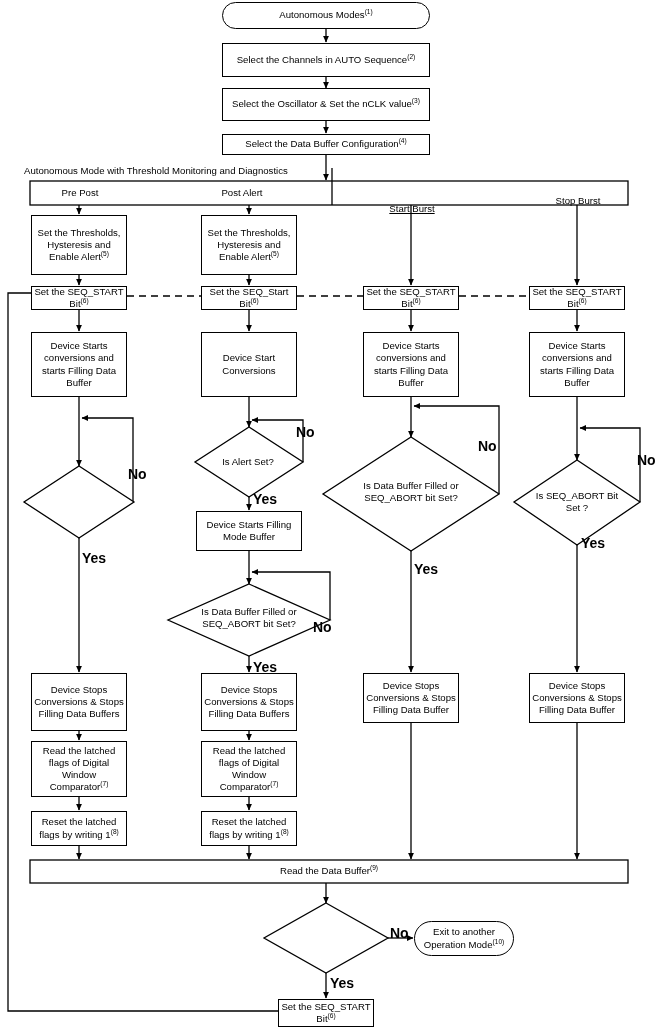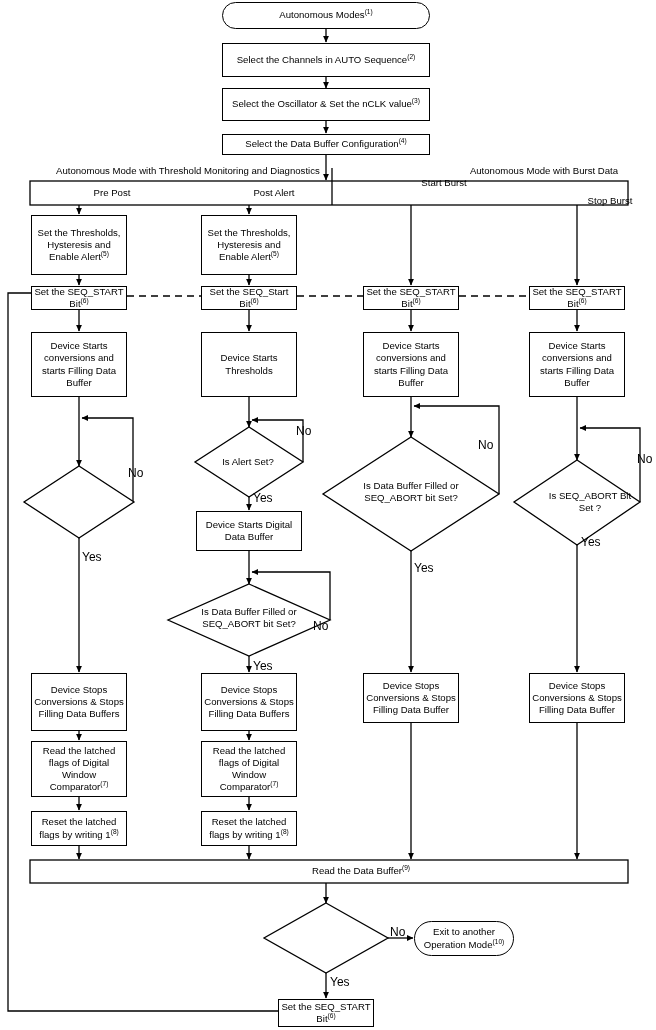--- a/index.html
+++ b/index.html
@@ -3,25 +3,25 @@
 <meta charset="utf-8">
 <style>
   html,body{margin:0;padding:0;background:#ffffff;}
   #root{position:relative;width:656px;height:1030px;overflow:hidden;
         font-family:"Liberation Sans",sans-serif;background:#fff;}
   svg{position:absolute;left:0;top:0;}
   .nd{position:absolute;box-sizing:border-box;display:flex;align-items:center;
       justify-content:center;text-align:center;color:#000;font-size:9.6px;line-height:12.2px;}
   .box{border:1px solid #000;background:#fff;}
   .term{border:1px solid #000;background:#fff;border-radius:999px;}
-  .lbl{background:transparent;margin-left:32px;}
+  .lbl{background:transparent;}
   .hdrtxt{font-size:9.6px;}
   .diamondtxt{background:transparent;pointer-events:none;}
   sup{font-size:6.6px;vertical-align:super;line-height:0;}
-  .edgelbl{position:absolute;font-size:12px;color:#000;}
+  .edgelbl{position:absolute;font-size:14px;color:#000;font-weight:bold;}
 </style>
 </head>
 <body>
 
 <div id="root">
 
   <svg width="656" height="1030">
     <defs>
       <marker id="ah" markerWidth="8" markerHeight="8" refX="6.2" refY="3" orient="auto" markerUnits="userSpaceOnUse">
         <path d="M0,0 L6.6,3 L0,6 z" fill="#000"></path>
@@ -116,31 +116,28 @@
     <span>Select the Oscillator &amp; Set the nCLK value<sup>(3)</sup></span>
   </div>
 
   <div class="nd box" style="left:222px;top:134px;width:208px;height:21px;">
     <span>Select the Data Buffer Configuration<sup>(4)</sup></span>
   </div>
 
   <div class="nd lbl hdrtxt" style="left:24px;top:164px;width:300px;height:14px;justify-content:flex-start;">
     <span>Autonomous Mode with Threshold Monitoring and Diagnostics</span>
   </div>
-  <div class="nd lbl hdrtxt" style="left:396px;top:164px;width:232px;height:14px;">
-    <span>Autonomous Mode with Burst Data</span>
-  </div>
 
   <div class="nd lbl" style="left:30px;top:183px;width:100px;height:20px;">
     <span>Pre Post</span>
   </div>
   <div class="nd lbl" style="left:192px;top:183px;width:100px;height:20px;">
     <span>Post Alert</span>
   </div>
-  <div class="nd lbl" style="left:362px;top:165px;width:100px;height:36px;">
+  <div class="nd lbl" style="left:362px;top:191px;width:100px;height:36px;text-decoration:underline;">
     <span>Start Burst</span>
   </div>
   <div class="nd lbl" style="left:528px;top:183px;width:100px;height:36px;">
     <span>Stop Burst</span>
   </div>
 
   <div class="nd box" style="left:31px;top:215px;width:96px;height:60px;">
     <span>Set the Thresholds, Hysteresis and Enable Alert<sup>(5)</sup></span>
   </div>
   <div class="nd box" style="left:201px;top:215px;width:96px;height:60px;">
@@ -157,44 +154,44 @@
     <span>Set the SEQ_START Bit<sup>(6)</sup></span>
   </div>
   <div class="nd box" style="left:529px;top:286px;width:96px;height:24px;">
     <span>Set the SEQ_START Bit<sup>(6)</sup></span>
   </div>
 
   <div class="nd box" style="left:31px;top:332px;width:96px;height:65px;">
     <span>Device Starts conversions and starts Filling Data Buffer</span>
   </div>
   <div class="nd box" style="left:201px;top:332px;width:96px;height:65px;">
-    <span>Device Starts Thresholds</span>
+    <span>Device Start Conversions</span>
   </div>
   <div class="nd box" style="left:363px;top:332px;width:96px;height:65px;">
     <span>Device Starts conversions and starts Filling Data Buffer</span>
   </div>
   <div class="nd box" style="left:529px;top:332px;width:96px;height:65px;">
     <span>Device Starts conversions and starts Filling Data Buffer</span>
   </div>
 
   <div class="nd diamondtxt" style="left:198px;top:454px;width:100px;height:16px;justify-content:center;">
     <span>Is Alert Set?</span>
   </div>
   <div class="nd diamondtxt" style="left:195px;top:590px;width:108px;height:56px;">
     <span>Is Data Buffer Filled or SEQ_ABORT bit Set?</span>
   </div>
   <div class="nd diamondtxt" style="left:357px;top:464px;width:108px;height:56px;">
     <span>Is Data Buffer Filled or SEQ_ABORT bit Set?</span>
   </div>
-  <div class="nd diamondtxt" style="left:531px;top:480px;width:92px;height:44px;margin-left:13px;">
+  <div class="nd diamondtxt" style="left:531px;top:480px;width:92px;height:44px;">
     <span>Is SEQ_ABORT Bit Set ?</span>
   </div>
 
   <div class="nd box" style="left:196px;top:511px;width:106px;height:40px;">
-    <span>Device Starts Digital Data Buffer</span>
+    <span>Device Starts Filling Mode Buffer</span>
   </div>
 
   <div class="nd box" style="left:31px;top:673px;width:96px;height:58px;">
     <span>Device Stops Conversions &amp; Stops Filling Data Buffers</span>
   </div>
   <div class="nd box" style="left:201px;top:673px;width:96px;height:58px;">
     <span>Device Stops Conversions &amp; Stops Filling Data Buffers</span>
   </div>
   <div class="nd box" style="left:363px;top:673px;width:96px;height:50px;">
     <span>Device Stops Conversions &amp; Stops Filling Data Buffer</span>

